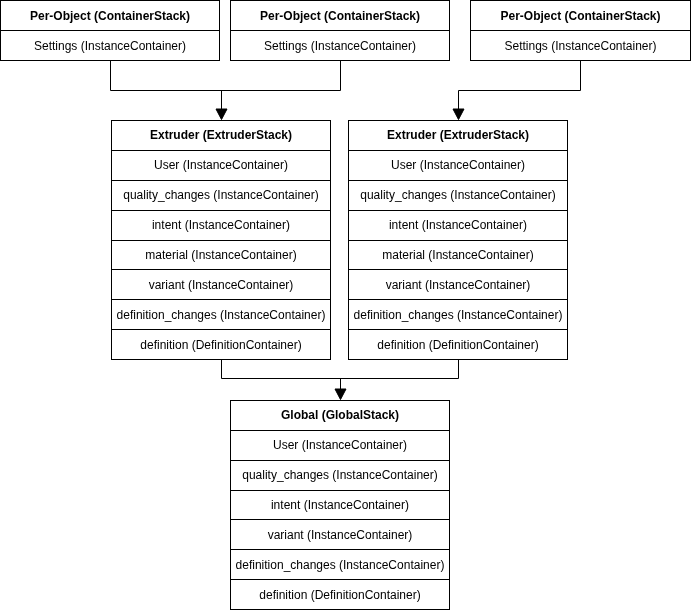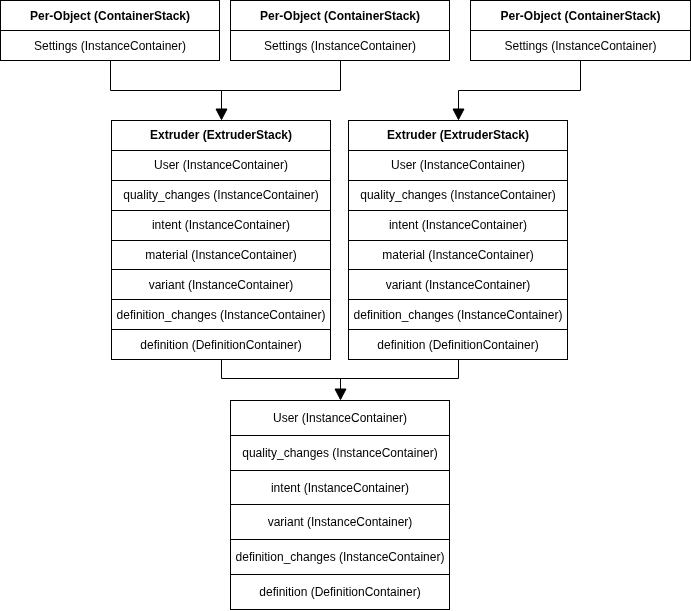--- a/index.html
+++ b/index.html
@@ -117,20 +117,21 @@
     <div class="cell">User (InstanceContainer)</div>
     <div class="cell">quality_changes (InstanceContainer)</div>
     <div class="cell">intent (InstanceContainer)</div>
     <div class="cell">material (InstanceContainer)</div>
     <div class="cell">variant (InstanceContainer)</div>
     <div class="cell">definition_changes (InstanceContainer)</div>
     <div class="cell">definition (DefinitionContainer)</div>
   </div>
 
   <div class="stack" id="global-1">
+    <div class="cell hdr">Global (GlobalStack)</div>
     <div class="cell">User (InstanceContainer)</div>
     <div class="cell">quality_changes (InstanceContainer)</div>
     <div class="cell">intent (InstanceContainer)</div>
     <div class="cell">variant (InstanceContainer)</div>
     <div class="cell">definition_changes (InstanceContainer)</div>
     <div class="cell">definition (DefinitionContainer)</div>
   </div>
 
 </div>
 

